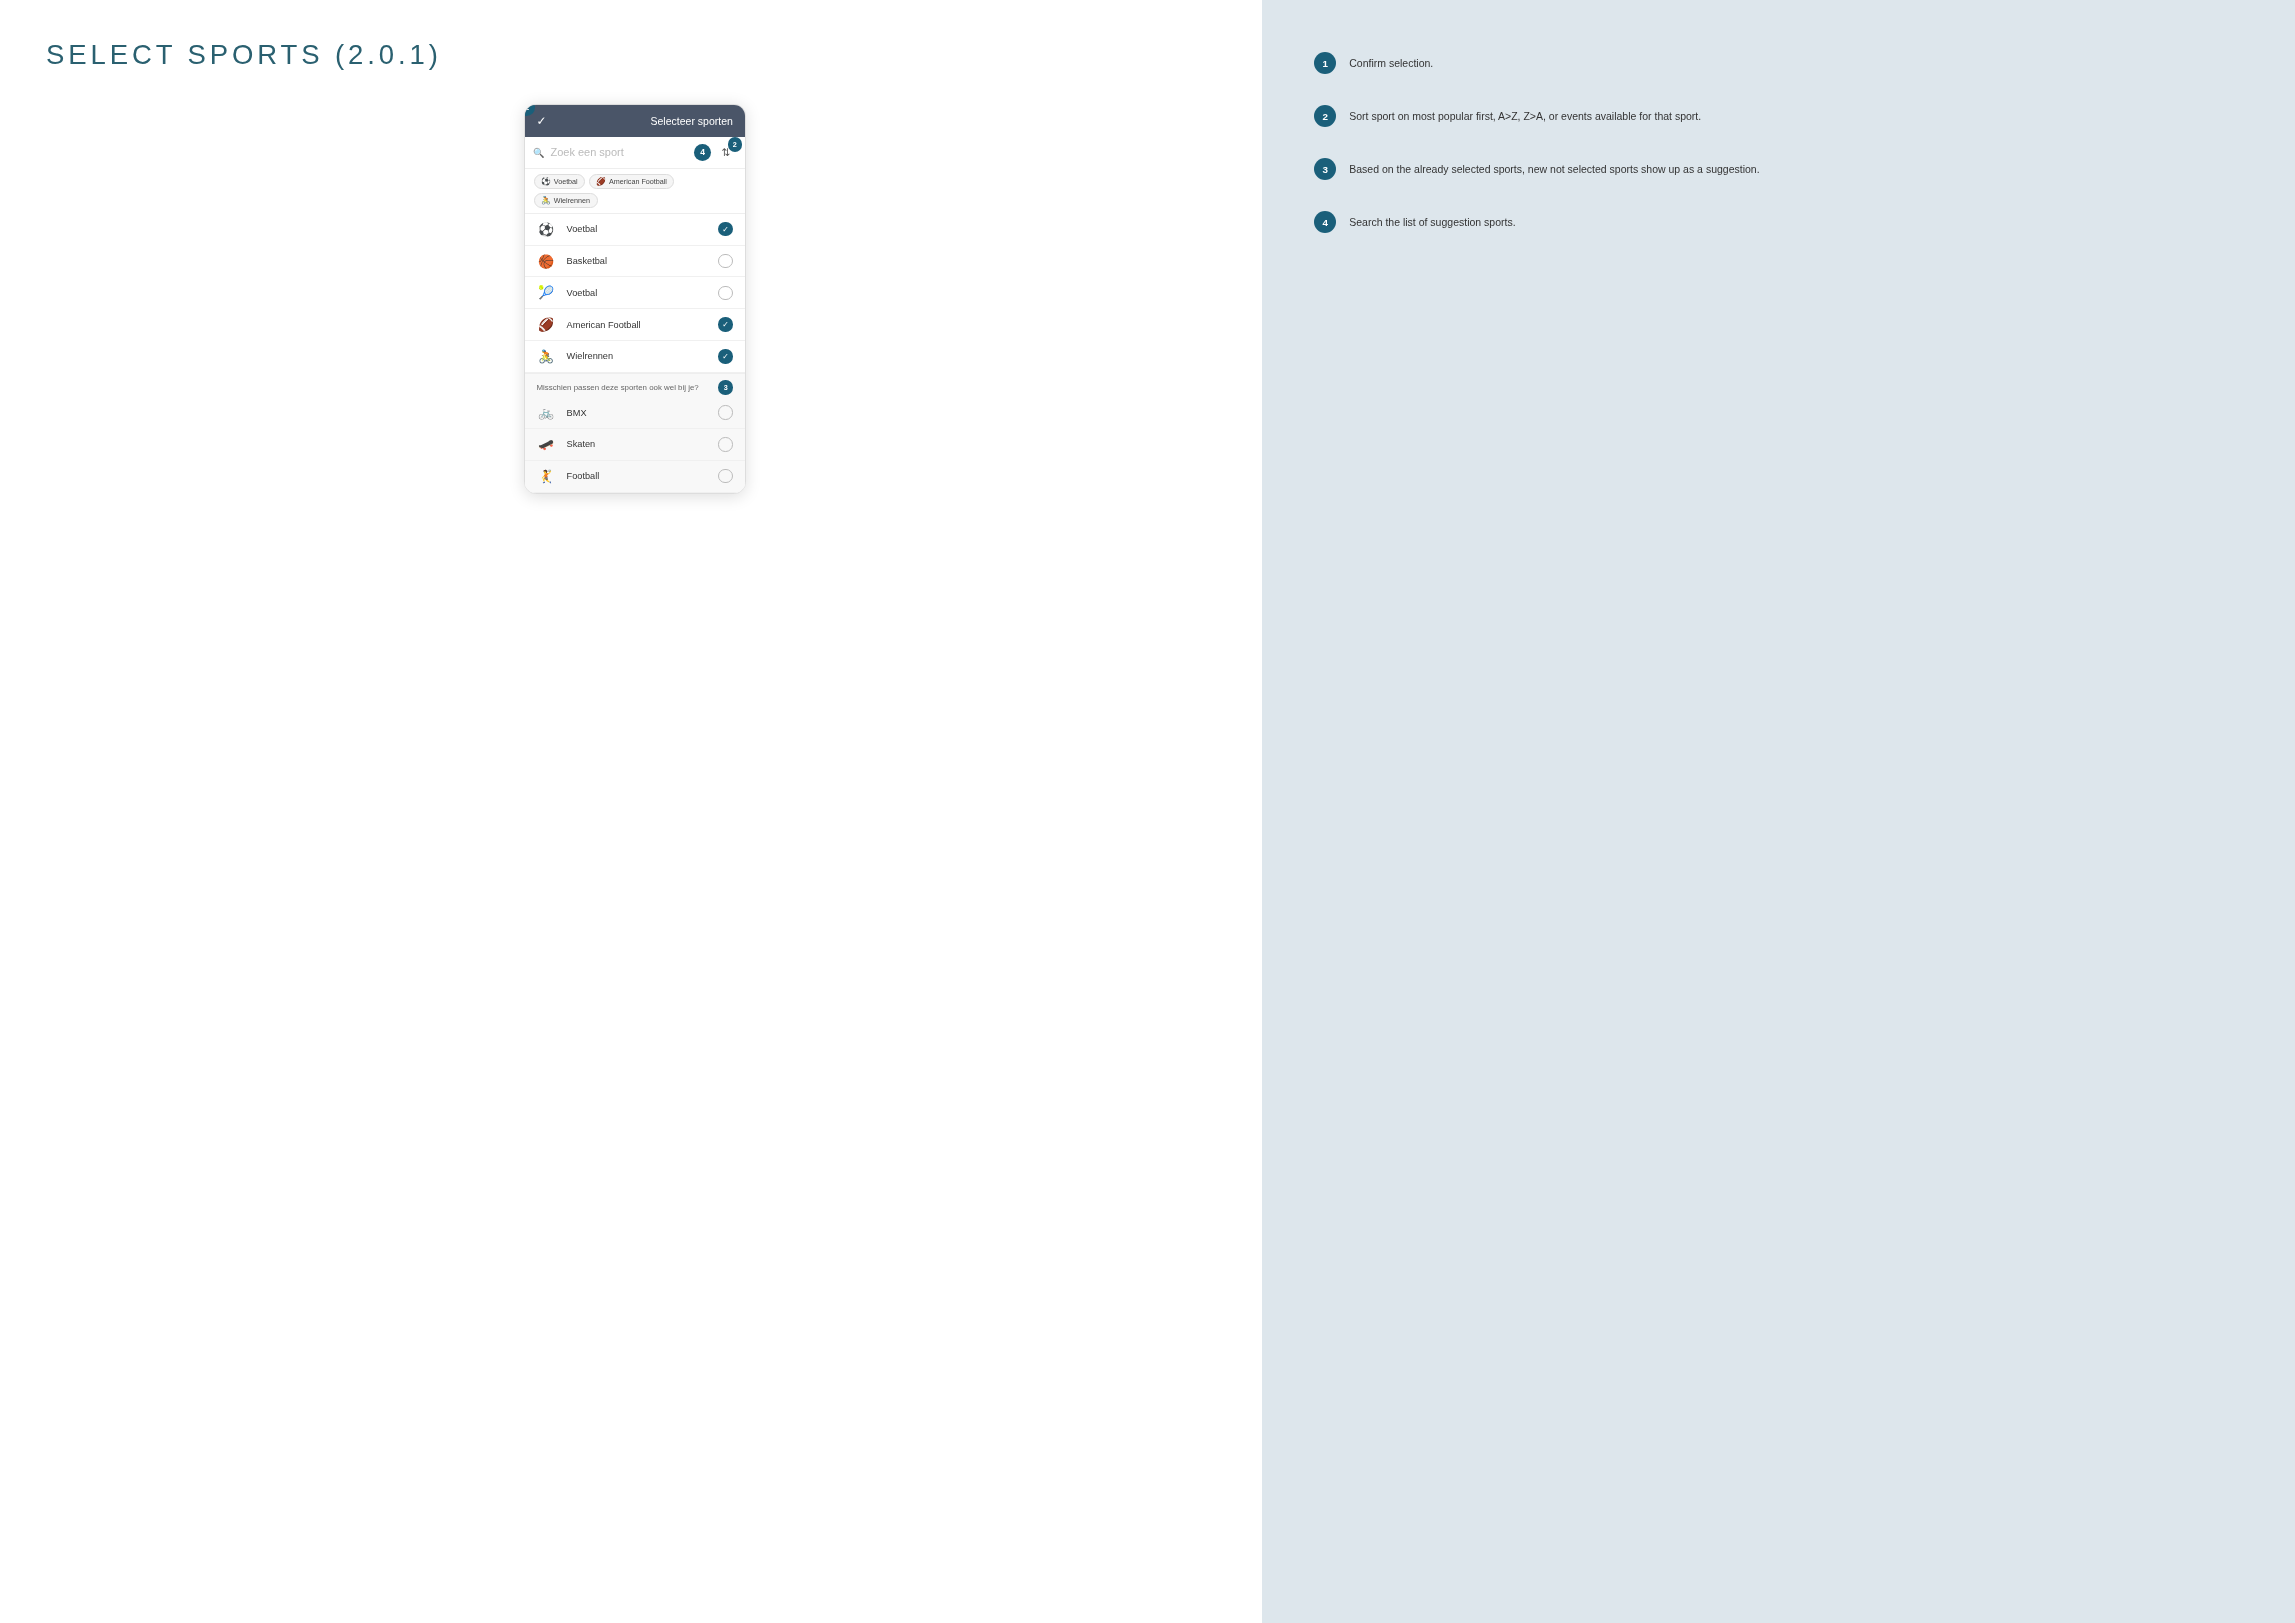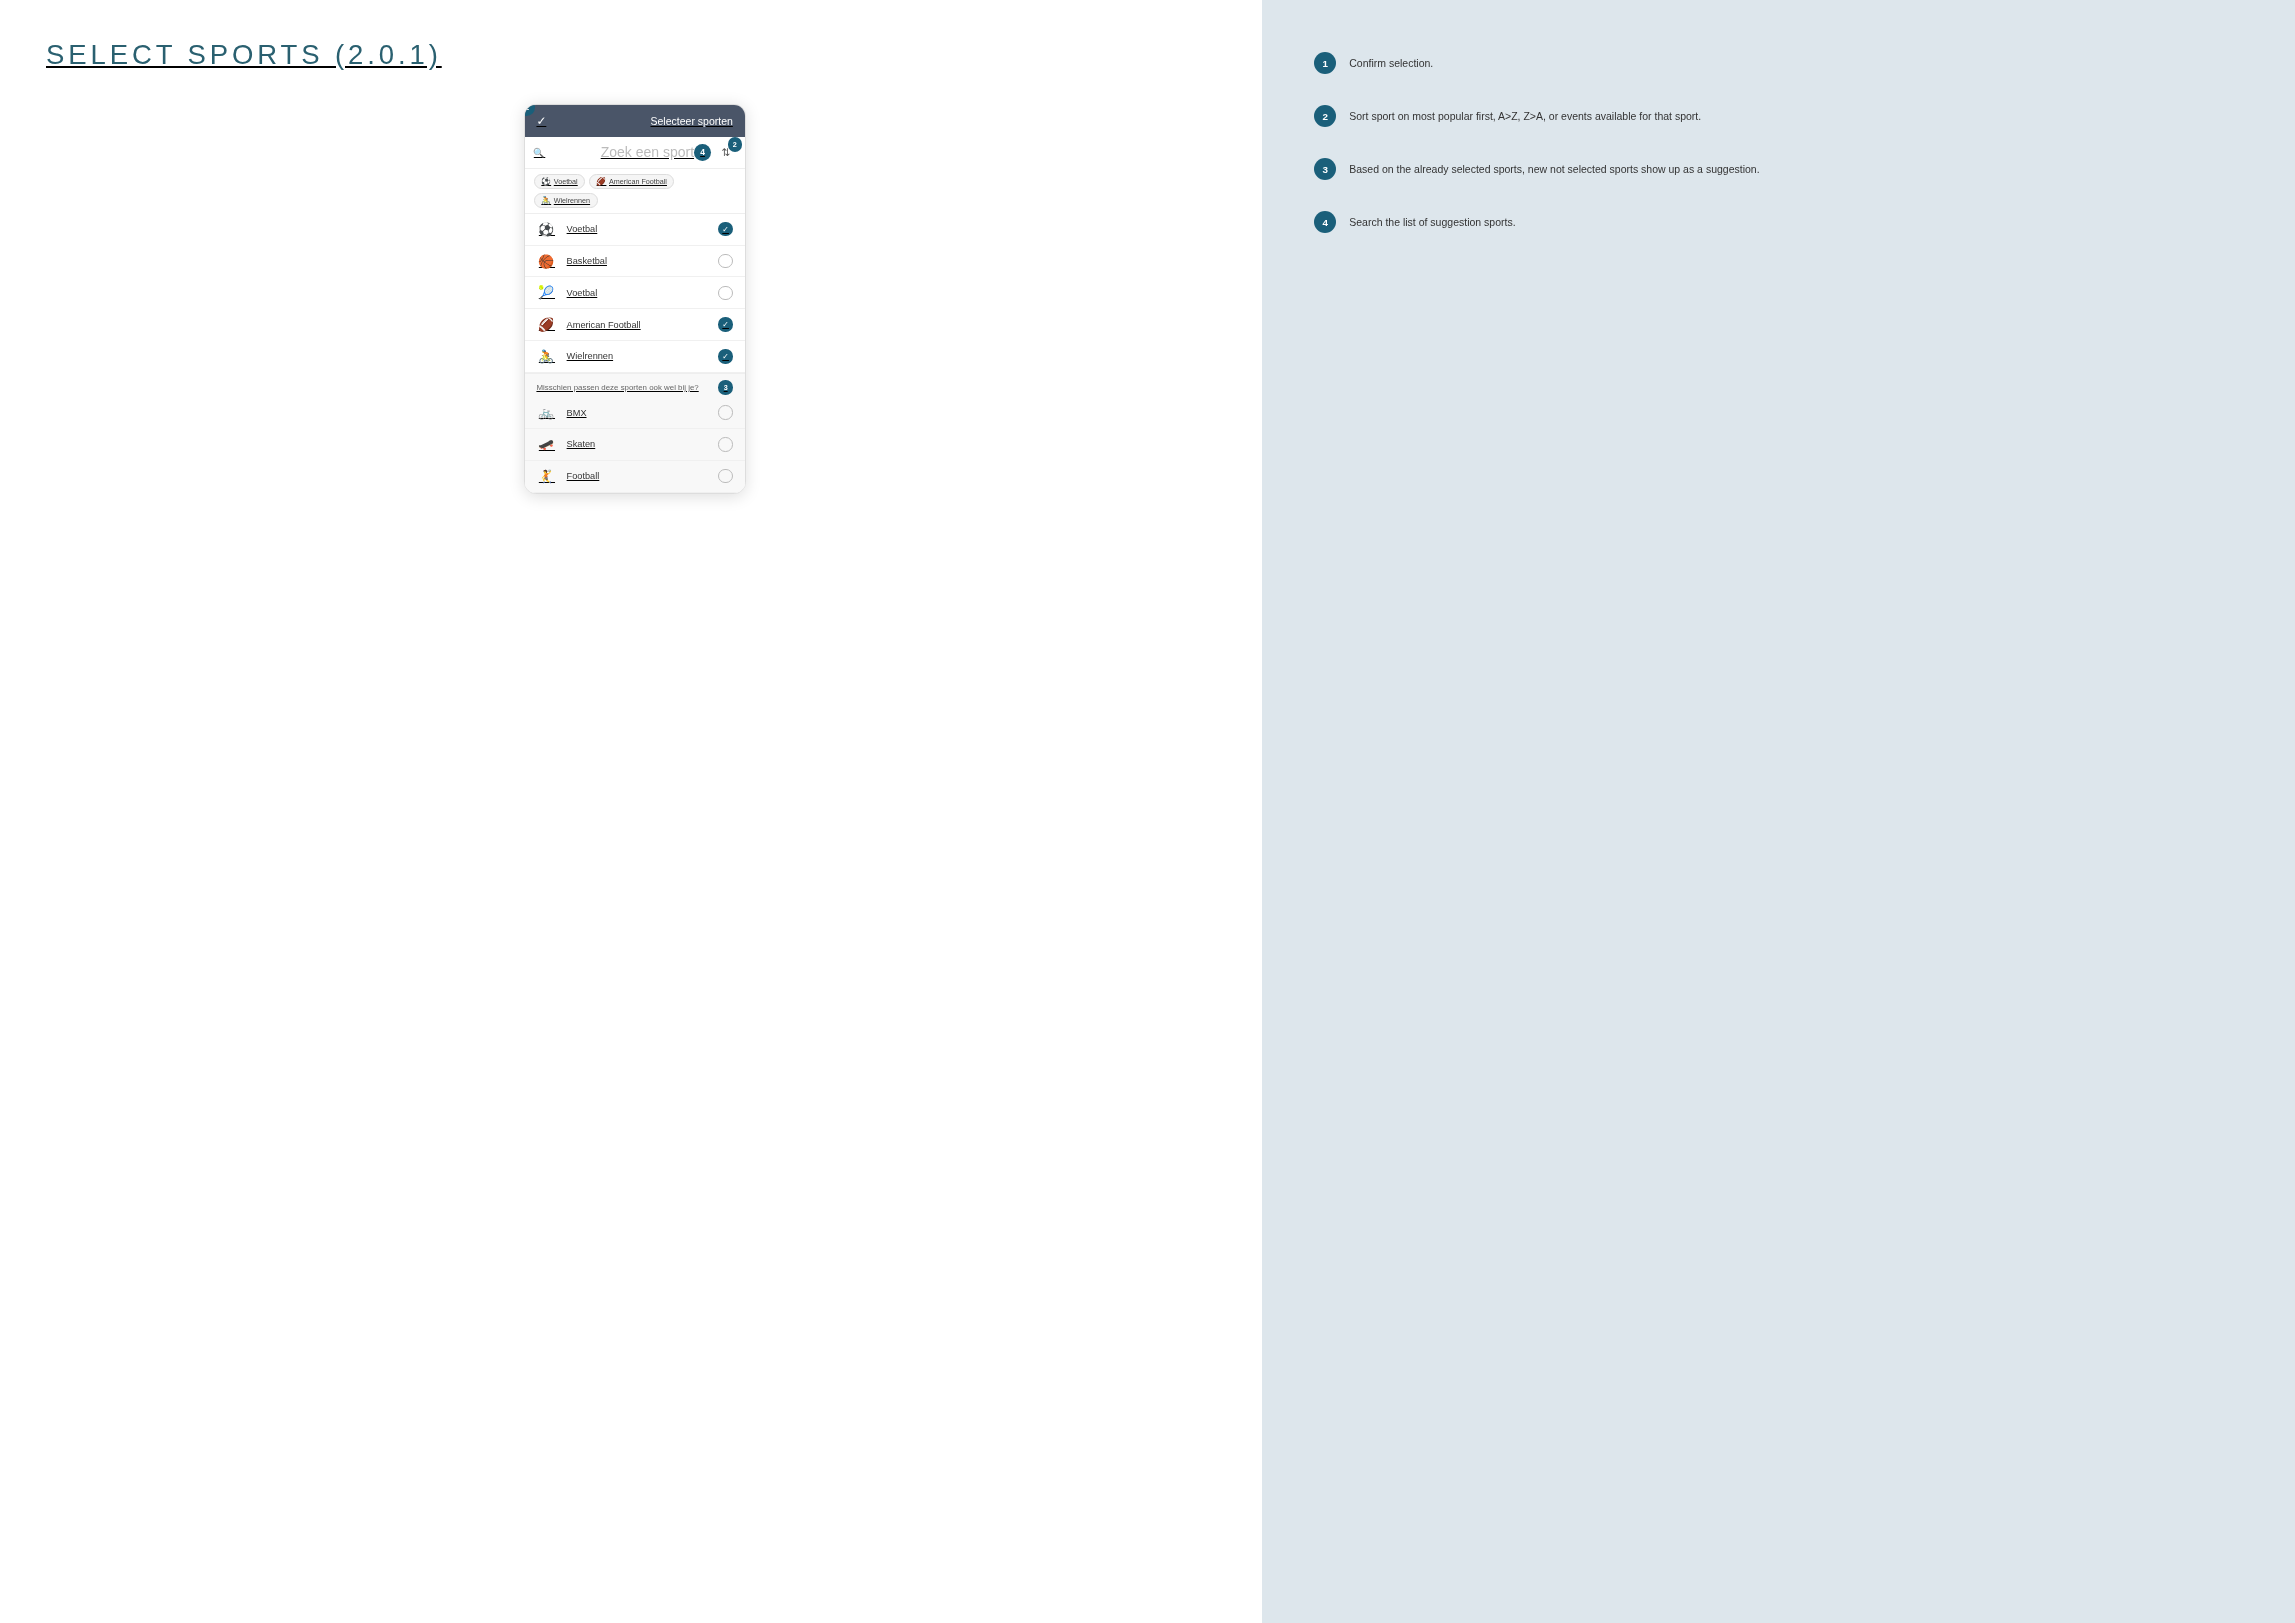--- a/index.html
+++ b/index.html
@@ -6,21 +6,20 @@
     body {
       font-family: 'Segoe UI', Arial, sans-serif;
       display: flex;
       min-height: 100vh;
       background: #f0f4f7;
     }
     .left-panel {
       flex: 0 0 55%;
       background: #ffffff;
       padding: 39px 39px 39px 46px;
-      text-decoration: underline;
     }
     .right-panel {
       flex: 0 0 45%;
       background: #dde6ec;
       padding: 52px 39px 39px 52px;
     }
     .page-title {
       font-size: 27.5px;
       font-weight: 300;
       letter-spacing: 3.9px;
@@ -84,23 +83,22 @@
       border-bottom: 0.7px solid #eee;
       position: relative;
     }
     .search-icon-wrap {
       color: #aaa;
       margin-right: 5.2px;
       font-size: 9.2px;
     }
     .search-placeholder {
       color: #bbb;
-      font-size: 14px;
+      font-size: 11px;
       flex: 1;
-      text-align: right;
     }
     .sort-btn {
       color: #555;
       font-size: 10.5px;
       cursor: pointer;
       padding: 2.6px 5.2px;
     }
     
     .tags-row {
       display: flex;

